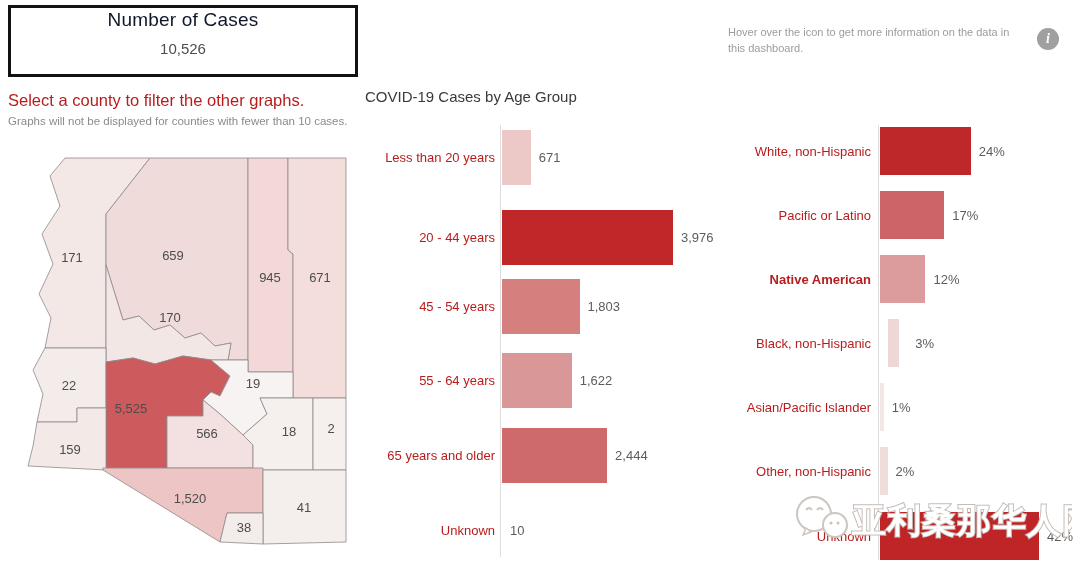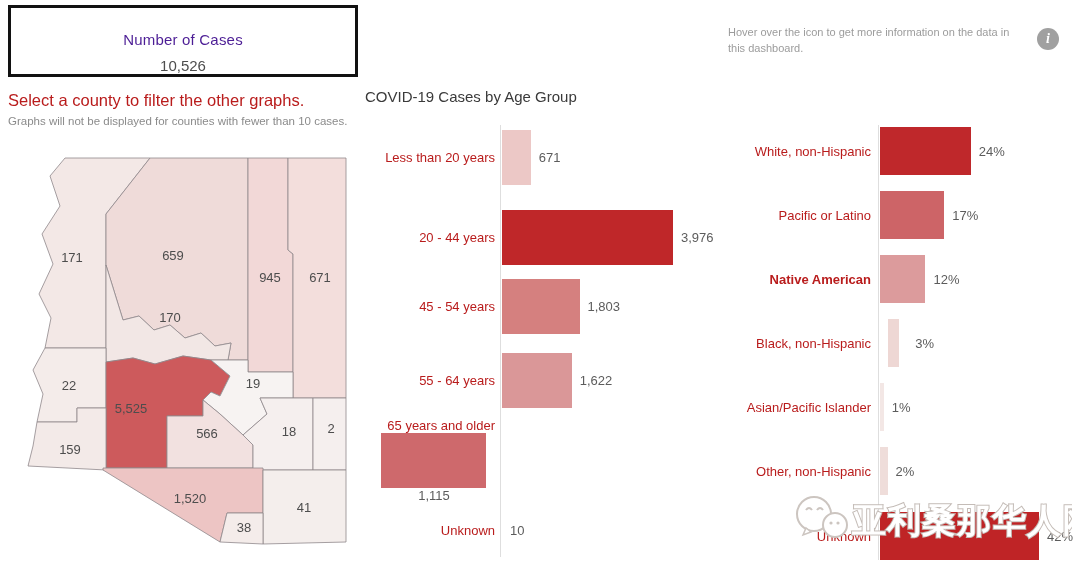--- a/index.html
+++ b/index.html
@@ -6,21 +6,21 @@
   body{
     width:1080px;height:567px;position:relative;overflow:hidden;
     font-family:"Liberation Sans","DejaVu Sans",sans-serif;
     -webkit-font-smoothing:antialiased;
   }
   
   .cases-box{
     position:absolute;left:8px;top:5px;width:344px;height:66px;
     border:3px solid #121212;background:#fff;text-align:center;
   }
-  .cases-box .t{margin-top:23px;font-size:15px;color:#4c1d95;letter-spacing:.2px;}
+  .cases-box .t{margin-top:1px;font-size:19px;color:#0f172a;letter-spacing:.2px;}
   .cases-box .v{margin-top:9px;font-size:15px;color:#4e4e4e;}
   .map-instruction{position:absolute;left:8px;top:91px;font-size:16.5px;color:#b91c1c;}
   .map-subtitle{position:absolute;left:8px;top:115px;font-size:11.5px;color:#8b8b8b;}
   .info-note{position:absolute;left:728px;top:25px;width:296px;font-size:11px;line-height:1.45;color:#9c9c9c;}
   .info-icon{
     position:absolute;left:1037px;top:28px;width:22px;height:22px;border-radius:50%;
     background:#a0a0a0;color:#fff;text-align:center;line-height:22px;
     font-family:"Liberation Serif","DejaVu Serif",serif;font-style:italic;font-weight:bold;font-size:14px;
     cursor:pointer;
   }
@@ -107,24 +107,24 @@
       <div class="crow" style="top: 181px; height: 74px;">
         <div class="clabel" style="width: 130px;">45 - 54 years</div>
         <div class="cbar" style="width: 77.5435px; height: 55px; background: rgb(213, 128, 127); margin-left: 7px;"></div>
         <div class="cval">1,803</div>
       </div>
       <div class="crow" style="top: 255px; height: 74px;">
         <div class="clabel" style="width: 130px;">55 - 64 years</div>
         <div class="cbar" style="width: 69.7591px; height: 55px; background: rgb(218, 151, 152); margin-left: 7px;"></div>
         <div class="cval">1,622</div>
       </div>
-      <div class="crow" style="top: 330px; height: 74px; flex-direction: column;">
+      <div class="crow" style="top: 330px; height: 74px;">
         <div class="clabel" style="width: 130px;">65 years and older</div>
         <div class="cbar" style="width: 105.112px; height: 55px; background: rgb(206, 105, 108); margin-left: 7px;"></div>
-        <div class="cval">1,115</div>
+        <div class="cval">2,444</div>
       </div>
       <div class="crow" style="top: 405px; height: 74px;">
         <div class="clabel" style="width: 130px;">Unknown</div>
         <div class="cbar" style="width: 0px; height: 55px; background: rgb(191, 39, 41); margin-left: 7px;"></div>
         <div class="cval">10</div>
       </div>
     </div>
 </div>
 
 <div class="chart" id="race-chart">

